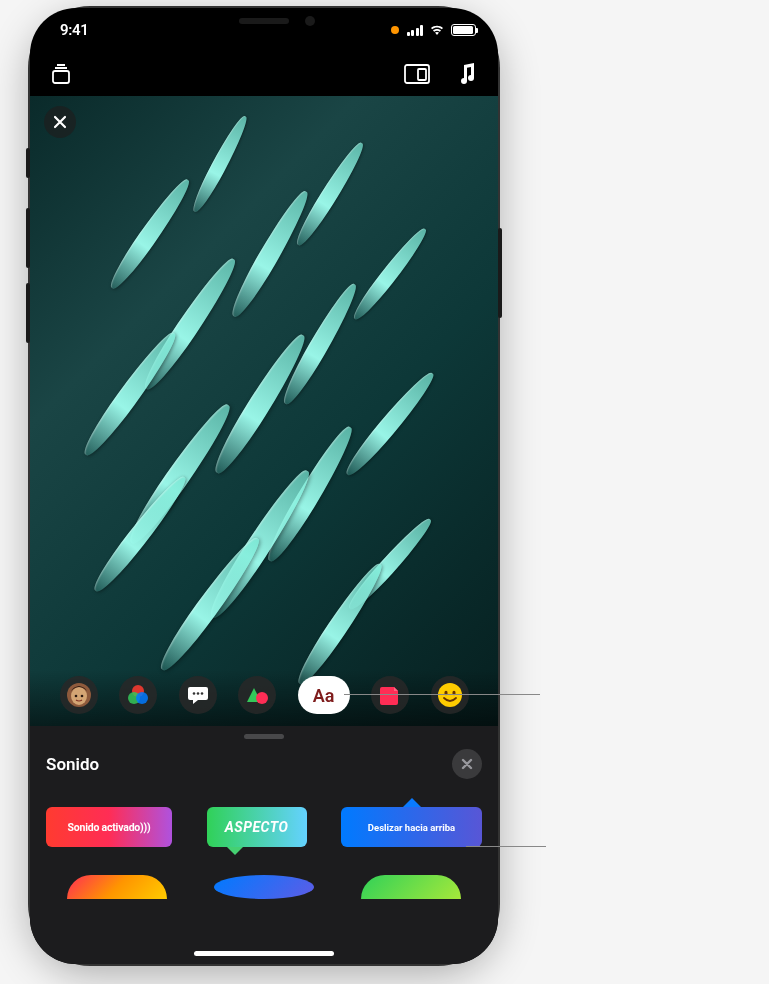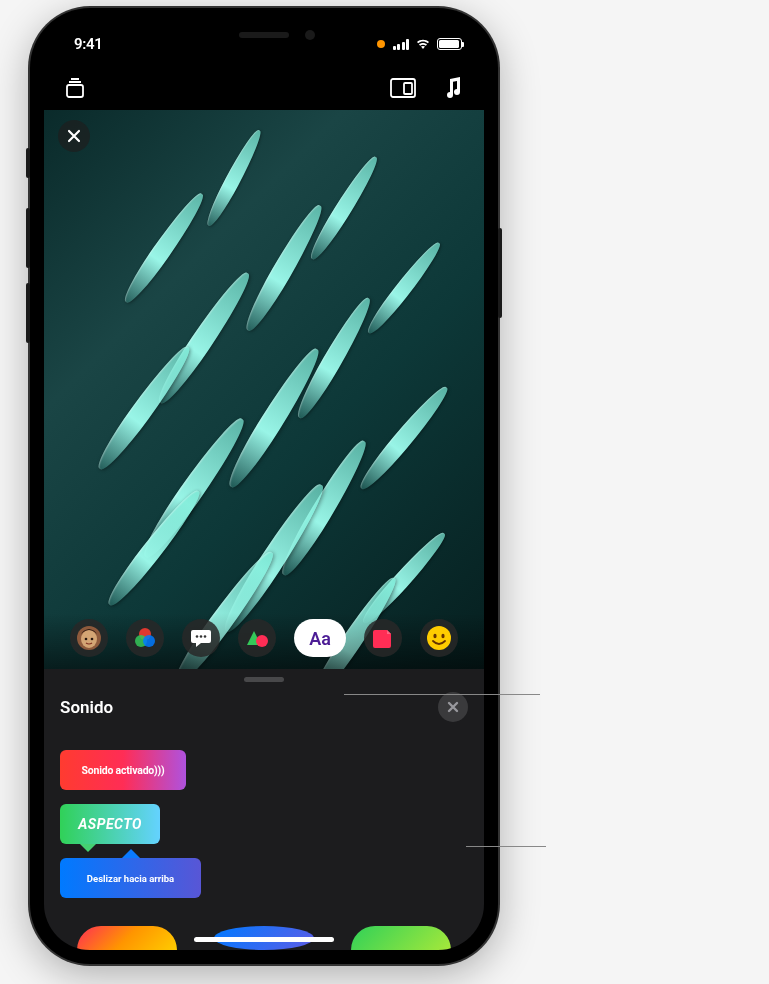--- a/index.html
+++ b/index.html
@@ -11,21 +11,20 @@
     position: relative;
   }
   .device-frame {
     position: absolute;
     left: 30px;
     top: 8px;
     width: 468px;
     height: 956px;
     background: #000;
     border-radius: 60px;
-    padding: 14px;
     box-shadow: 0 0 0 2px #333, 0 10px 40px rgba(0,0,0,0.3);
   }
   .side-button {
     position: absolute;
     background: #1a1a1a;
     border-radius: 2px;
   }
   .btn-silence { left: -4px; top: 140px; width: 4px; height: 30px; }
   .btn-volup { left: -4px; top: 200px; width: 4px; height: 60px; }
   .btn-voldown { left: -4px; top: 275px; width: 4px; height: 60px; }
@@ -176,23 +175,22 @@
   .panel-title { font-size: 17px; font-weight: 600; }
   .panel-close {
     width: 30px; height: 30px; border-radius:50%;
     background: #3a3a3c;
     display:flex; align-items:center; justify-content:center;
     color: #98989d;
   }
   .sticker-row {
     display:flex;
     justify-content: space-between;
-    gap: 14px;
+    gap: 31px;
     margin-bottom: 28px;
-    flex-direction: column;
   }
   .sticker {
     flex: 0 0 auto;
     height: 40px;
     border-radius: 6px;
     display:flex; align-items:center; justify-content:center;
     font-weight: 700;
     color:#fff;
     font-size: 11px;
     padding: 0 10px;
@@ -359,21 +357,21 @@
             <circle cx="16" cy="10.5" r="1.3" fill="#333"></circle>
           </svg>
         </div>
         <div class="effect-btn">
           <svg width="26" height="22" viewBox="0 0 26 22">
             <path d="M3 18 L10 4 L17 18 Z" fill="#34c759"></path>
             <circle cx="18" cy="14" r="6" fill="#ff2d55"></circle>
           </svg>
         </div>
         <div class="effect-btn selected">
-          <span style="font-size:18px; font-weight:600; color:#4c1d95;">Aa</span>
+          <span style="font-size:18px; font-weight:600; color:#7f1d1d;">Aa</span>
         </div>
         <div class="effect-btn">
           <svg width="24" height="24" viewBox="0 0 24 24">
             <path d="M4 4 h12 l4 4 v12 a2 2 0 0 1 -2 2 h-14 a2 2 0 0 1 -2 -2 v-14 a2 2 0 0 1 2 -2 z" fill="#ff2d55"></path>
             <path d="M16 4 v4 h4 z" fill="#ff6482"></path>
           </svg>
         </div>
         <div class="effect-btn">
           <svg width="26" height="26" viewBox="0 0 26 26">
             <circle cx="13" cy="13" r="12" fill="#ffcc00"></circle>

